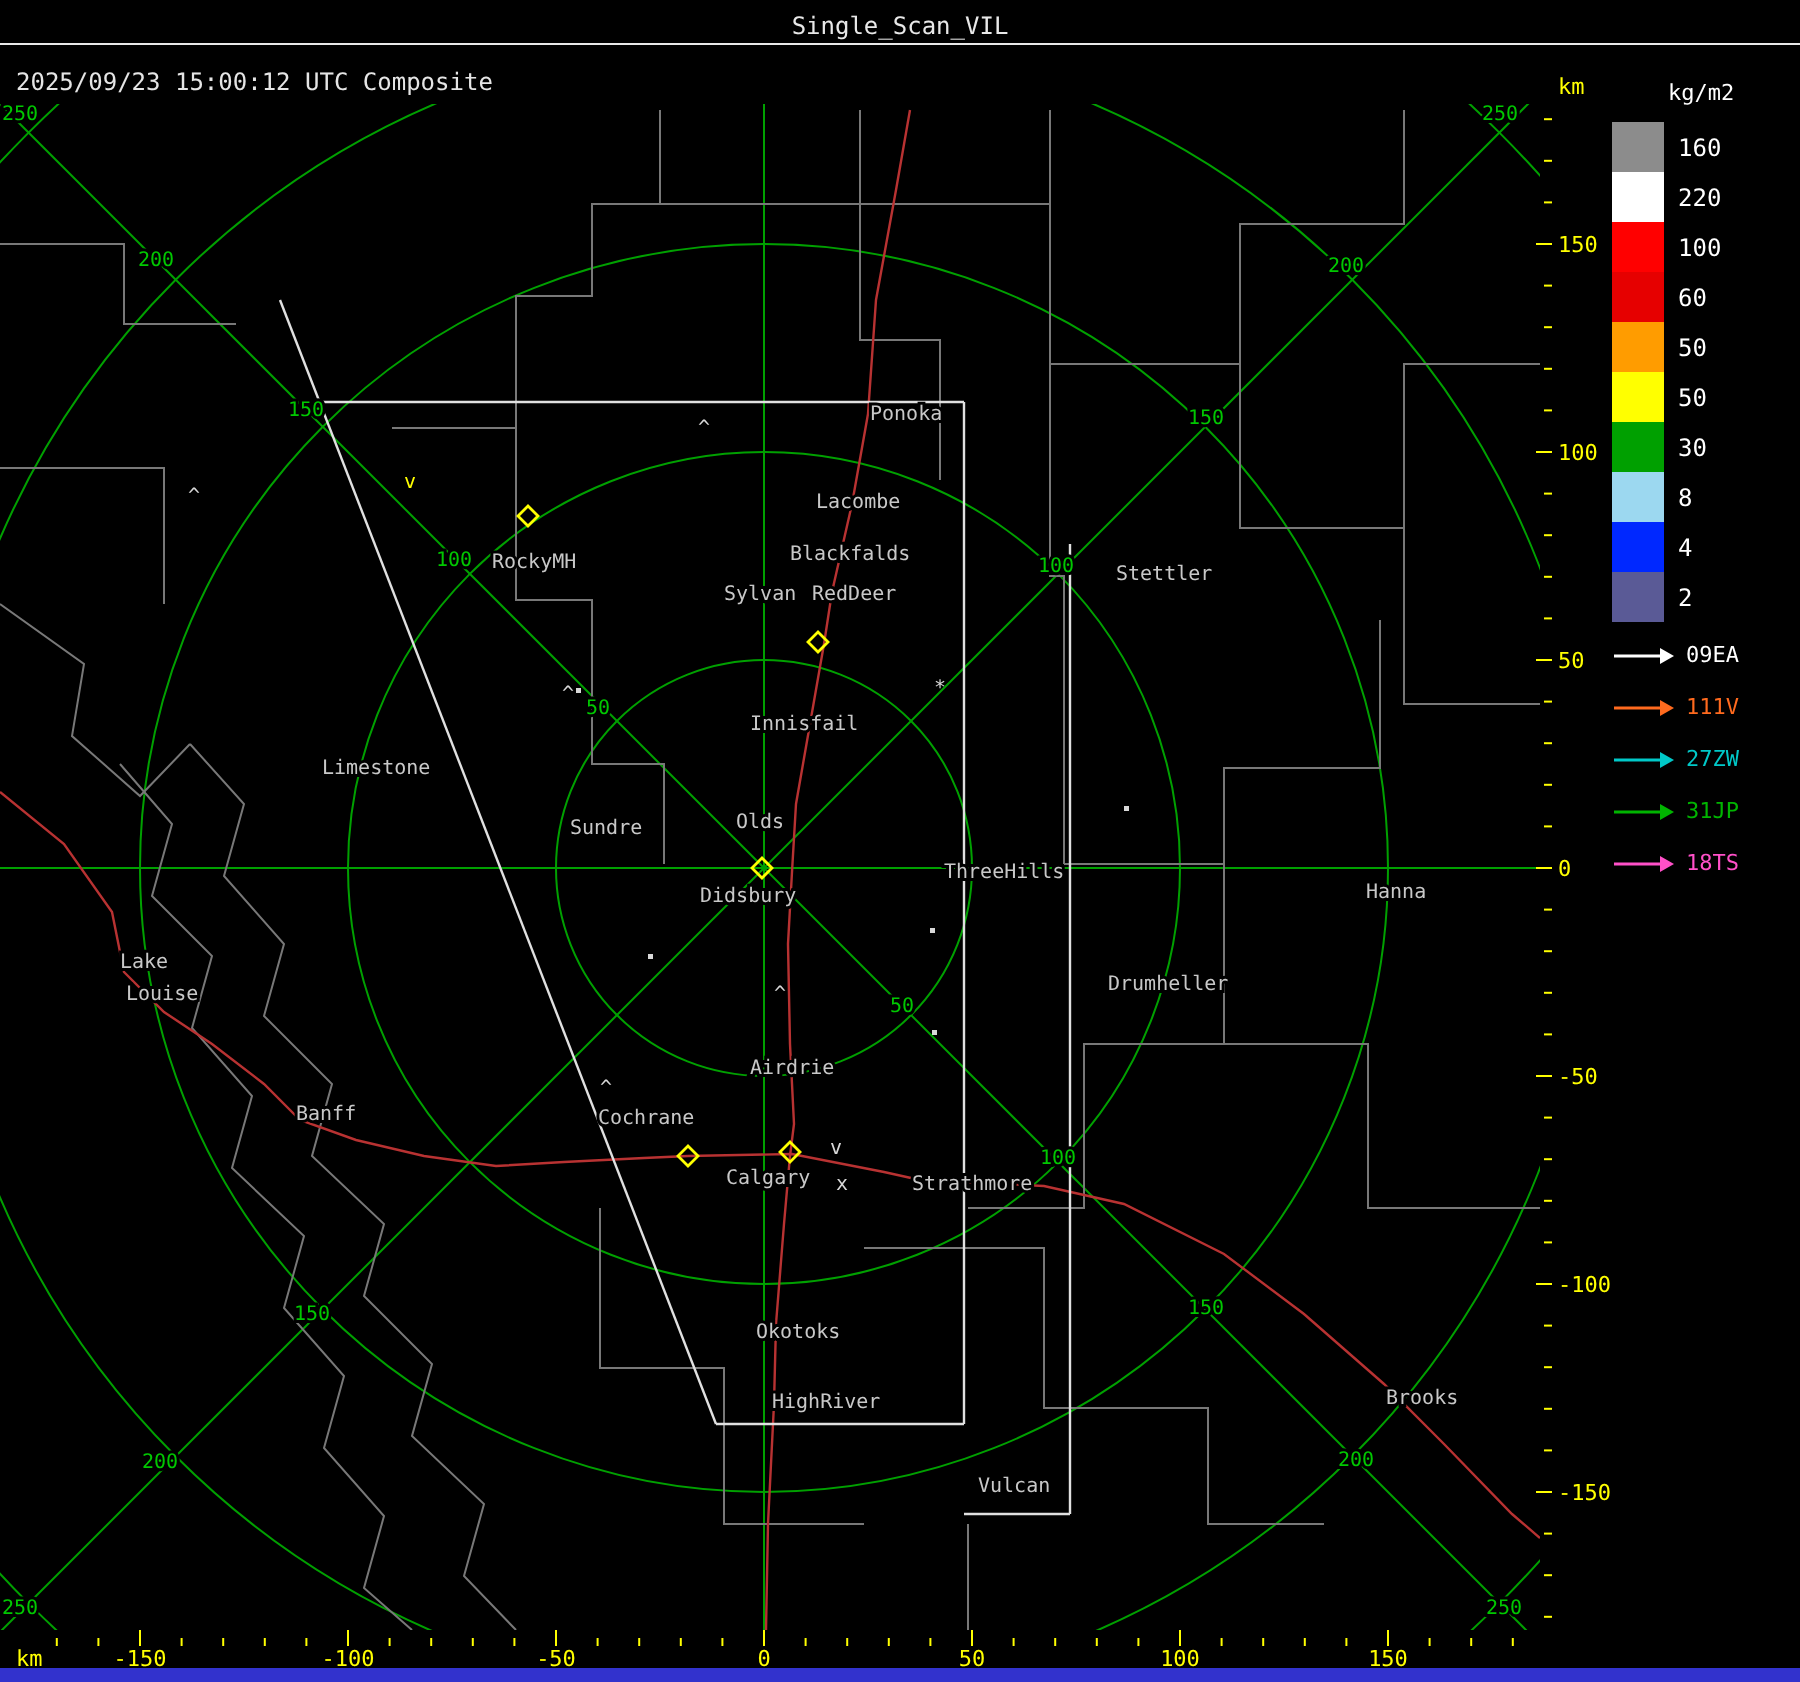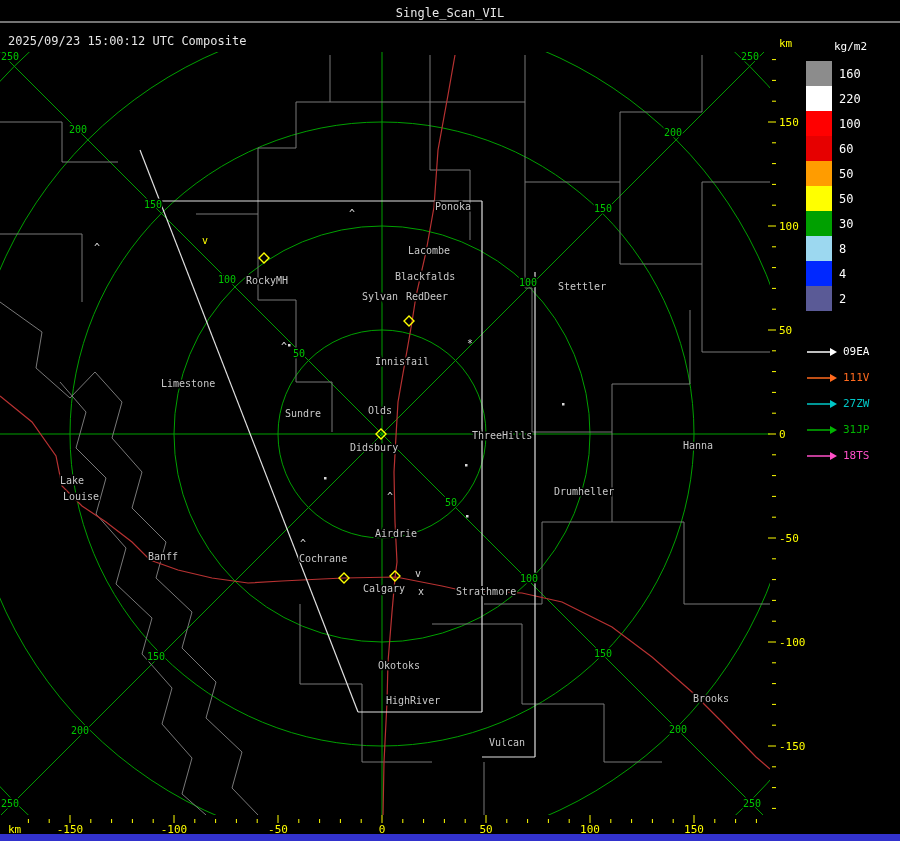--- a/index.html
+++ b/index.html
@@ -9,21 +9,21 @@
             display:flex;align-items:center;justify-content:center;
             color:#e8e8e8;font-size:12px;letter-spacing:0;}
   .timestamp{position:absolute;top:34px;left:8px;color:#e5e5e5;font-size:12px;white-space:pre;}
   #map-svg{position:absolute;top:0;left:0;}
   .side-panel{position:absolute;left:806px;top:40px;width:94px;}
   .scale-unit{color:#ffffff;font-size:11px;margin:0 0 8px 28px;}
   .scale-rows{display:flex;flex-direction:column;}
   .scale-row{display:flex;align-items:center;height:25px;}
   .swatch{width:26px;height:25px;flex:0 0 26px;}
   .scale-value{color:#ffffff;font-size:12px;margin-left:7px;}
-  .radar-rows{margin-top:32px;display:flex;flex-direction:column;gap:9px;}
+  .radar-rows{margin-top:8px;display:flex;flex-direction:column;gap:9px;}
   .radar-row{display:flex;align-items:center;height:17px;}
   .radar-id{font-size:11px;margin-left:5px;}
   .status-bar{position:absolute;bottom:0;left:0;width:900px;height:7px;background:#3232cd;}
 </style>
 </head>
 <body>
 
 <div class="screen">
 
   <svg id="map-svg" width="900" height="841" viewBox="0 0 900 841">

